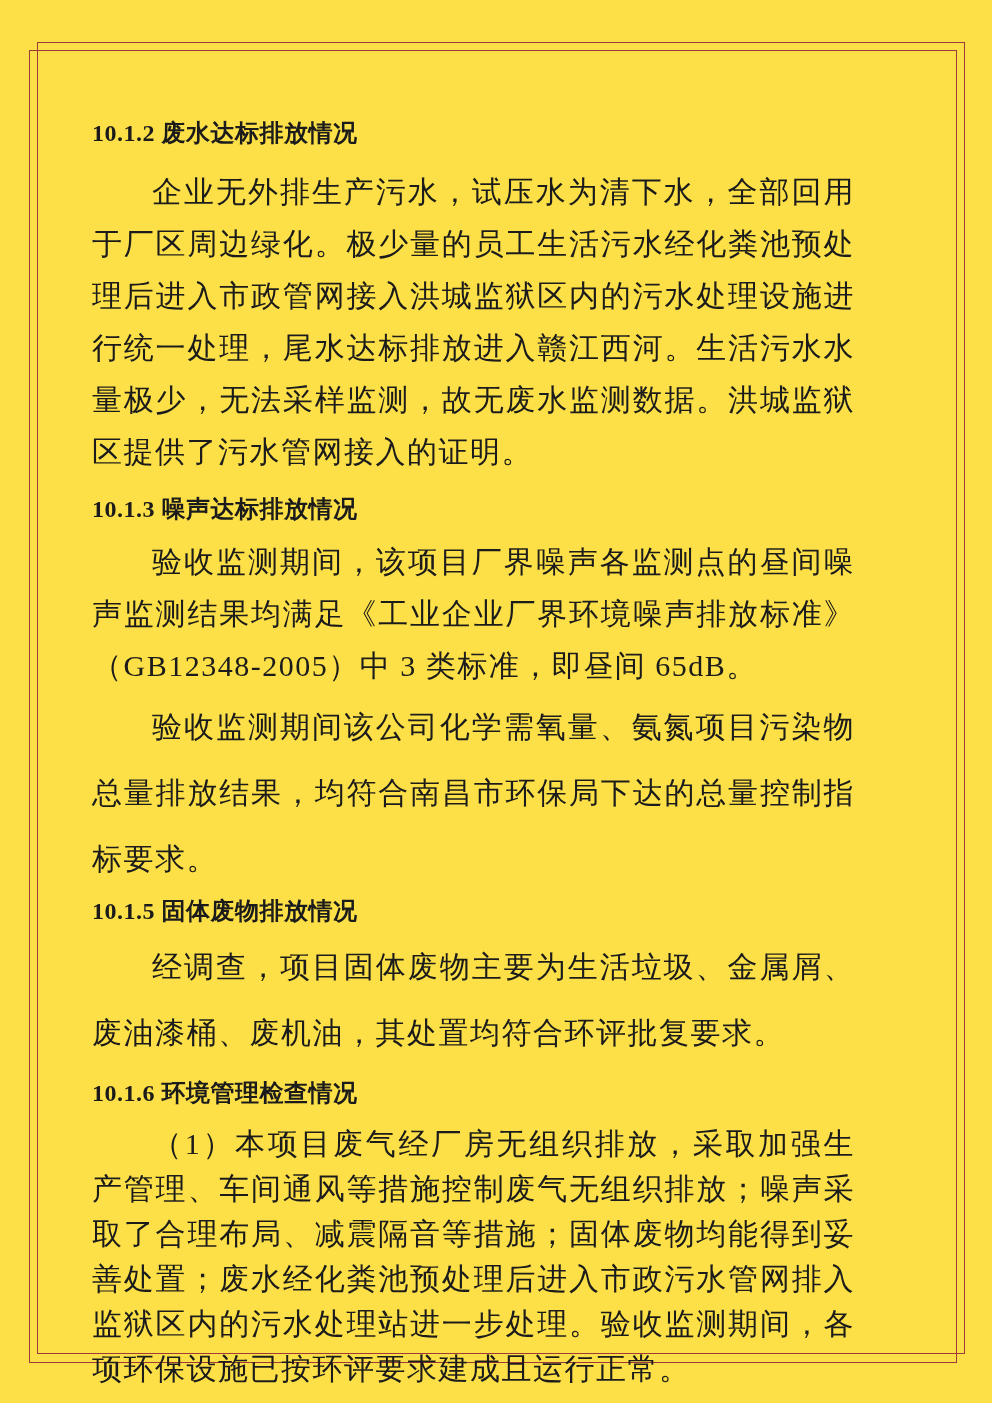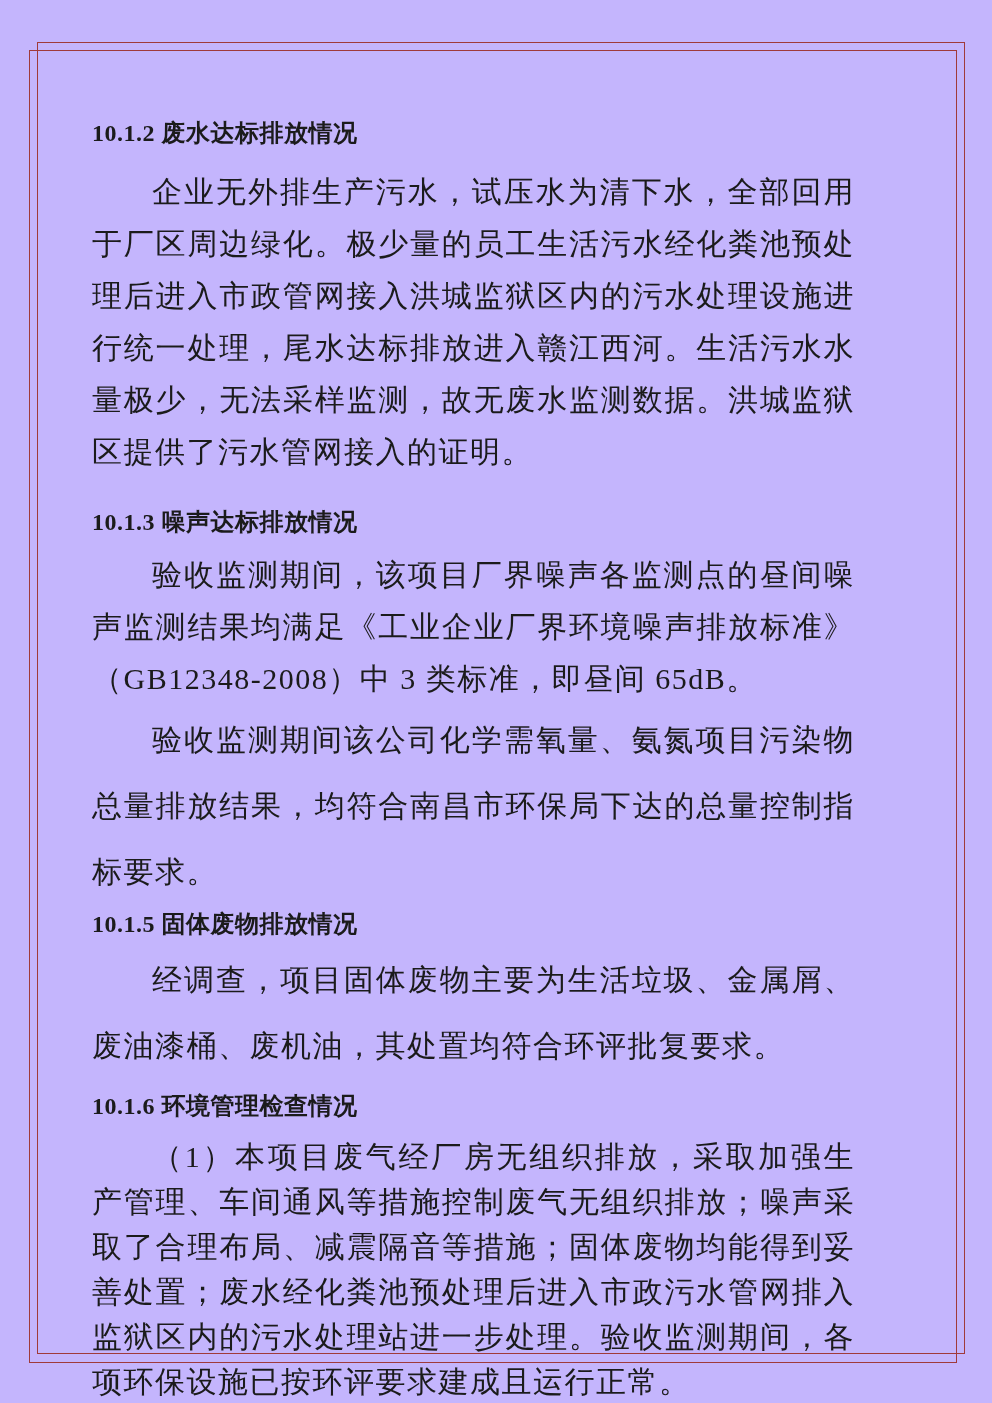--- a/index.html
+++ b/index.html
@@ -4,21 +4,21 @@
 <style>
   html, body {
     margin: 0;
     padding: 0;
     background: #ffffff;
   }
   .page {
     position: relative;
     width: 992px;
     height: 1403px;
-    background: #c4b5fd;
+    background: #fde047;
     overflow: hidden;
     font-family: "Liberation Serif", "DejaVu Serif", serif;
     color: #1b1b1b;
   }
   .border-rect {
     position: absolute;
     pointer-events: none;
   }
   .border-rect.outer {
     left: 37px;
@@ -51,21 +51,21 @@
     font-size: 30px;
     letter-spacing: 1.5px;
     text-align: justify;
     text-indent: 2em;
   }
   .lh-52 { line-height: 52px; }
   .lh-48 { line-height: 66px; }
   .lh-45 { line-height: 45px; }
 
   .mt-18 { margin-top: 18px; }
-  .mt-16 { margin-top: 29px; }
+  .mt-16 { margin-top: 16px; }
   .mt-12 { margin-top: 12px; }
   .mt-20 { margin-top: 4px; }
   .mt-13 { margin-top: 13px; }
   .mt-8  { margin-top: 8px; }
   .mt-4  { margin-top: 4px; }
   .mt-2  { margin-top: 2px; }
 
   .page-number {
     margin-top: 28px;
     text-align: center;
@@ -82,21 +82,21 @@
 
   <div class="border-rect outer" style="border:1px solid #a03a3a;"></div>
   <div class="border-rect inner" style="border:1px solid #a03a3a;"></div>
 
   <div class="content">
 
     <h2 class="section-heading">10.1.2 废水达标排放情况</h2>
     <p class="body-par lh-52 mt-18">企业无外排生产污水，试压水为清下水，全部回用于厂区周边绿化。极少量的员工生活污水经化粪池预处理后进入市政管网接入洪城监狱区内的污水处理设施进行统一处理，尾水达标排放进入赣江西河。生活污水水量极少，无法采样监测，故无废水监测数据。洪城监狱区提供了污水管网接入的证明。</p>
 
     <h2 class="section-heading mt-16">10.1.3 噪声达标排放情况</h2>
-    <p class="body-par lh-52 mt-12">验收监测期间，该项目厂界噪声各监测点的昼间噪声监测结果均满足《工业企业厂界环境噪声排放标准》（GB12348-2008）中 3 类标准，即昼间 65dB。</p>
+    <p class="body-par lh-52 mt-12">验收监测期间，该项目厂界噪声各监测点的昼间噪声监测结果均满足《工业企业厂界环境噪声排放标准》（GB12348-2005）中 3 类标准，即昼间 65dB。</p>
 
     <p class="body-par lh-48 mt-2">验收监测期间该公司化学需氧量、氨氮项目污染物总量排放结果，均符合南昌市环保局下达的总量控制指标要求。</p>
 
     <h2 class="section-heading mt-20">10.1.5 固体废物排放情况</h2>
     <p class="body-par lh-48 mt-8">经调查，项目固体废物主要为生活垃圾、金属屑、废油漆桶、废机油，其处置均符合环评批复要求。</p>
 
     <h2 class="section-heading mt-12">10.1.6 环境管理检查情况</h2>
     <p class="body-par lh-45 mt-13">（1）本项目废气经厂房无组织排放，采取加强生产管理、车间通风等措施控制废气无组织排放；噪声采取了合理布局、减震隔音等措施；固体废物均能得到妥善处置；废水经化粪池预处理后进入市政污水管网排入监狱区内的污水处理站进一步处理。验收监测期间，各项环保设施已按环评要求建成且运行正常。</p>
 
     <div class="page-number">45</div>

